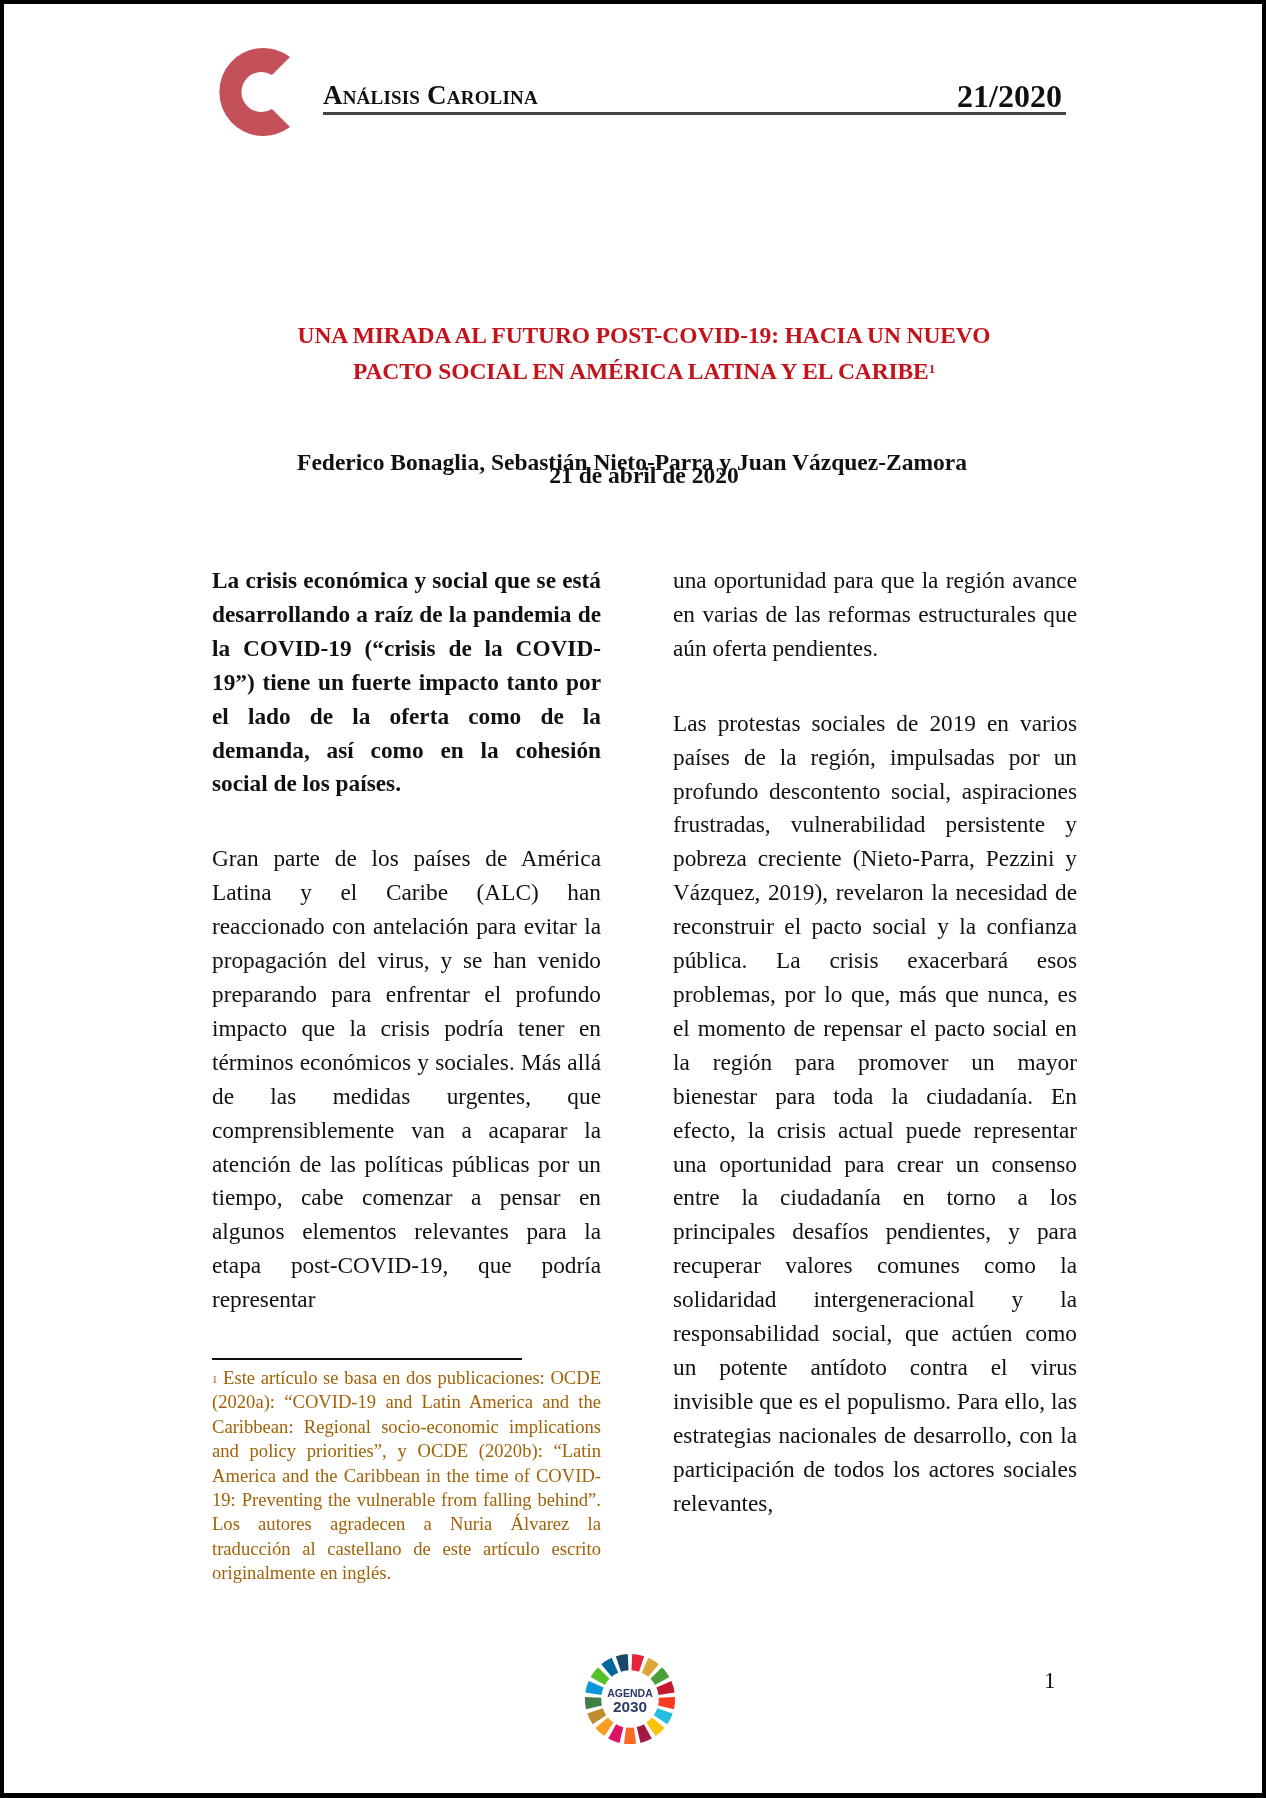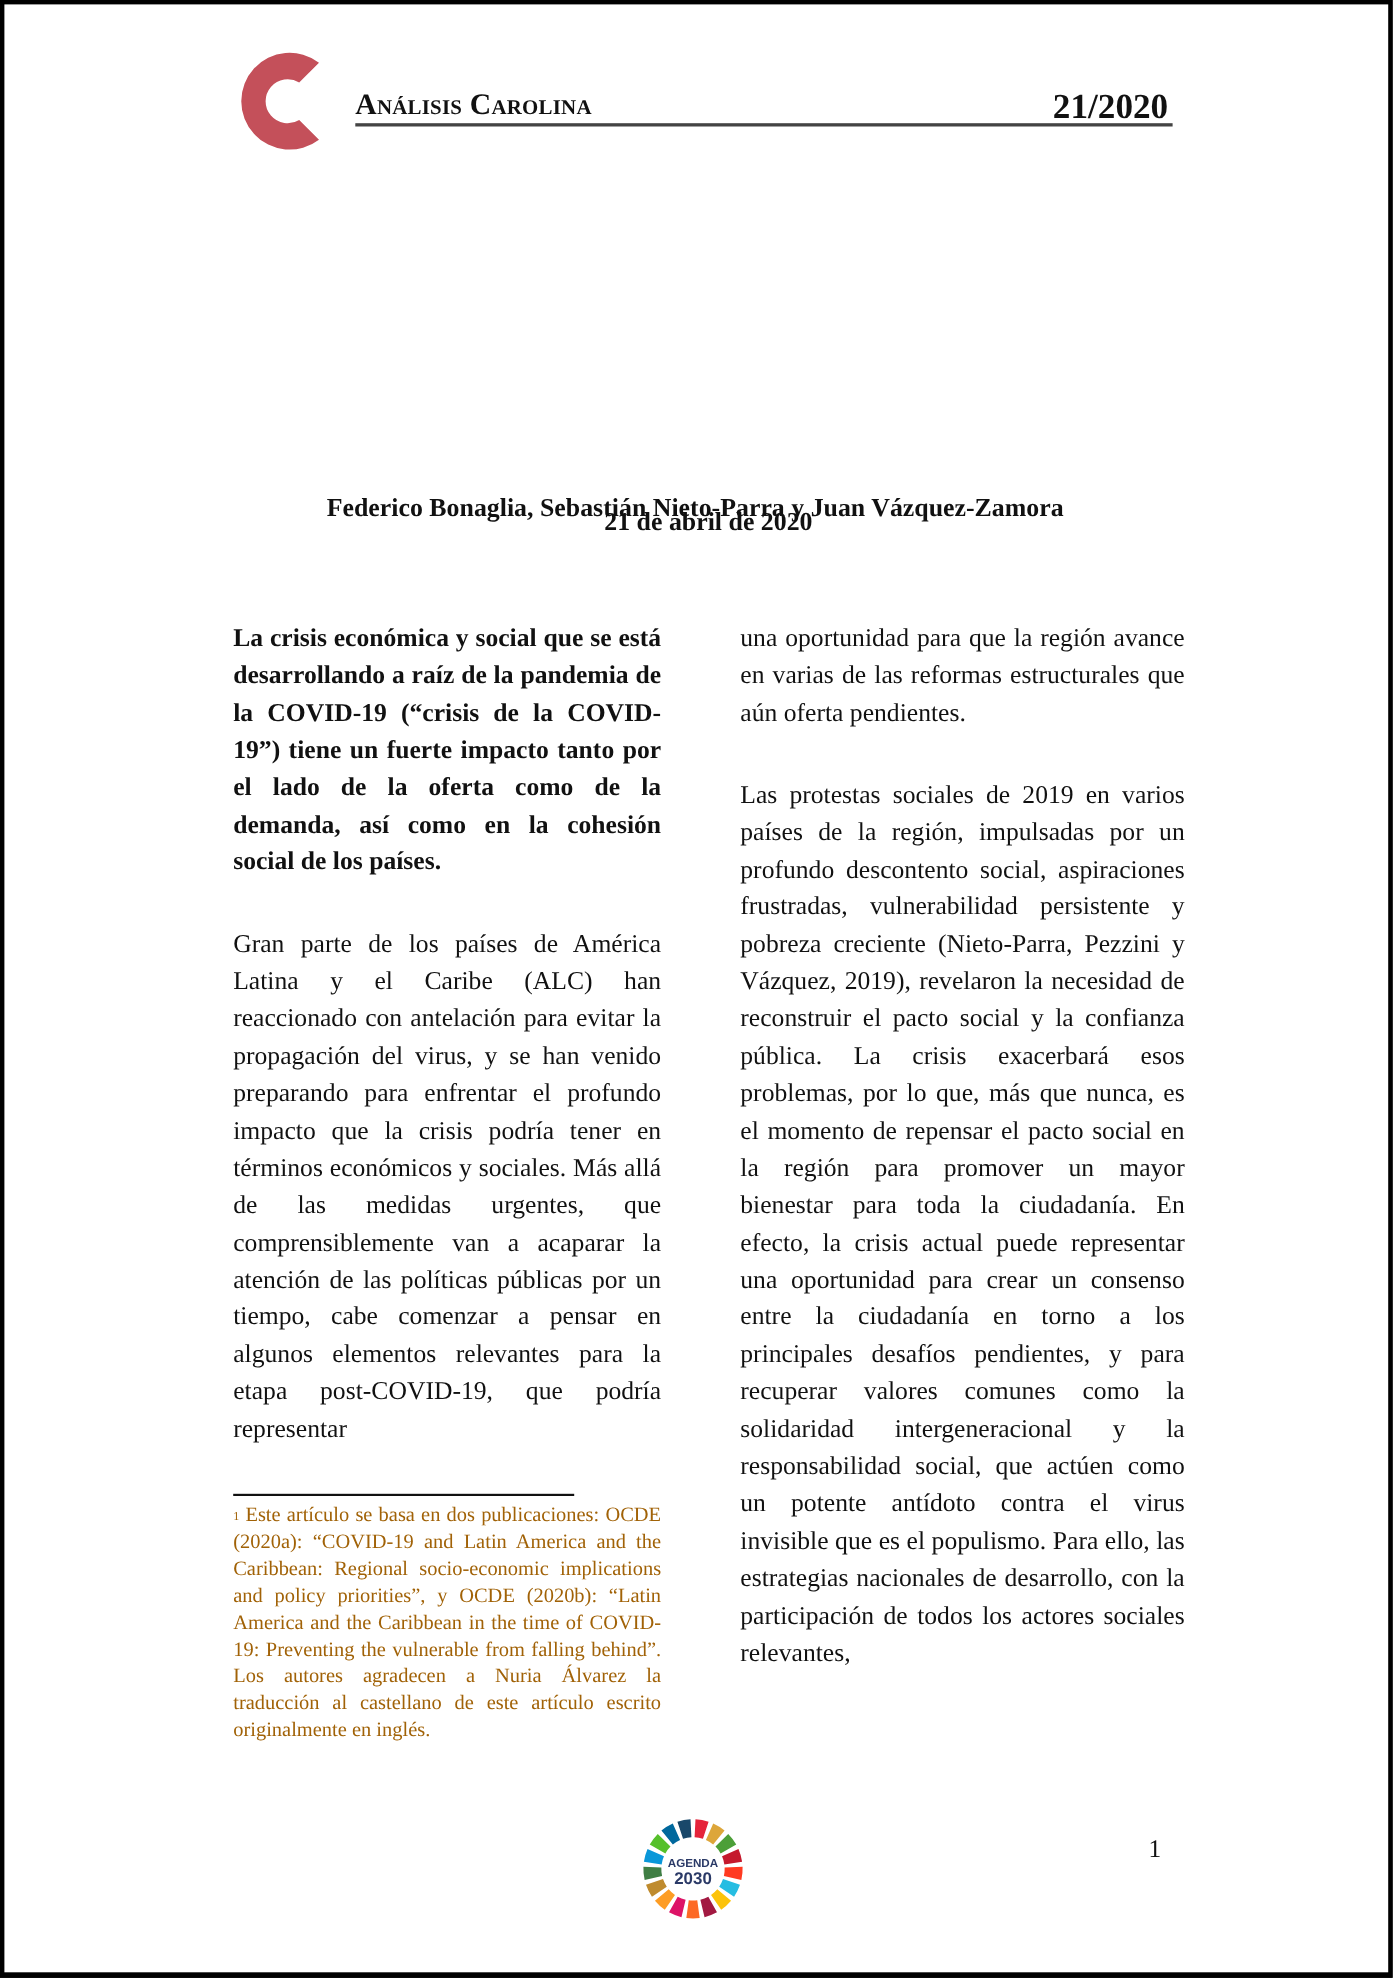--- a/index.html
+++ b/index.html
@@ -47,20 +47,22 @@
 <div class="page">
 
   <svg class="abs logo-c" viewBox="0 0 80 98">
     <path d="M72 14 A44 44 0 1 0 72 84 L54 66 A20 20 0 1 1 54 32 Z" fill="#c4505a"></path>
   </svg>
   <div class="abs brand">Análisis Carolina</div>
   <div class="abs issue">21/2020</div>
   <div class="abs header-rule"></div>
 
   <div class="abs title">
+    <div>UNA MIRADA AL FUTURO POST-COVID-19: HACIA UN NUEVO</div>
+    <div><span>PACTO SOCIAL EN AMÉRICA LATINA Y EL CARIBE</span><sup>1</sup></div>
   </div>
   <div class="abs authors">Federico Bonaglia, Sebastián Nieto-Parra y Juan Vázquez-Zamora</div>
   <div class="abs date">21 de abril de 2020</div>
 
   <div class="abs col col1">
     <p lang="es" style="hyphens:auto;font-weight:bold;">La crisis económica y social que se está desarrollando a raíz de la pandemia de la COVID-19 (“crisis de la COVID-19”) tiene un fuerte impacto tanto por el lado de la oferta como de la demanda, así como en la cohesión social de los países.</p>
     <p class="gap" lang="es" style="hyphens:auto;">Gran parte de los países de América Latina y el Caribe (ALC) han reaccionado con antelación para evitar la propagación del virus, y se han venido preparando para enfrentar el profundo impacto que la crisis podría tener en términos económicos y sociales. Más allá de las medidas urgentes, que comprensiblemente van a acaparar la atención de las políticas públicas por un tiempo, cabe comenzar a pensar en algunos elementos relevantes para la etapa post-COVID-19, que podría representar</p>
   </div>
 
   <div class="abs col col2">

